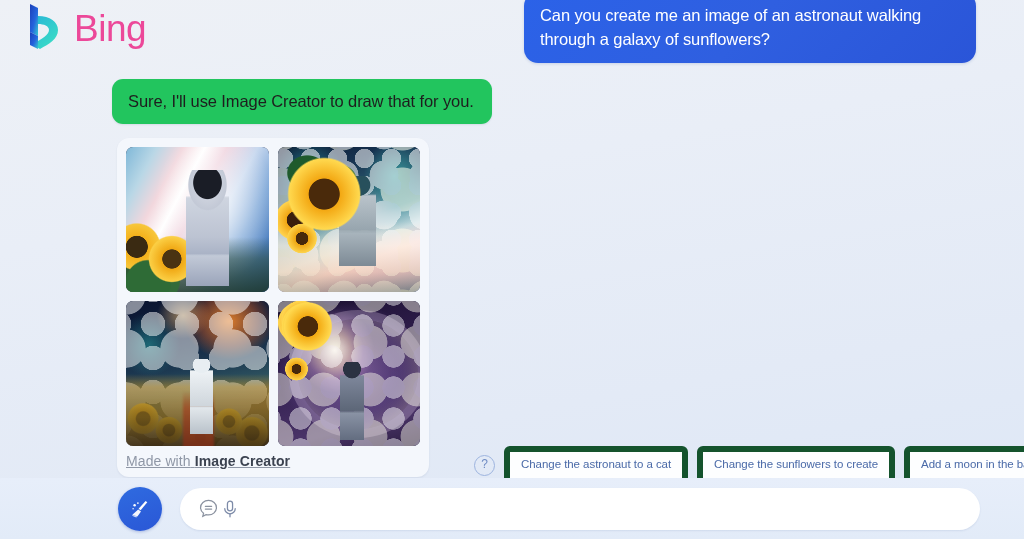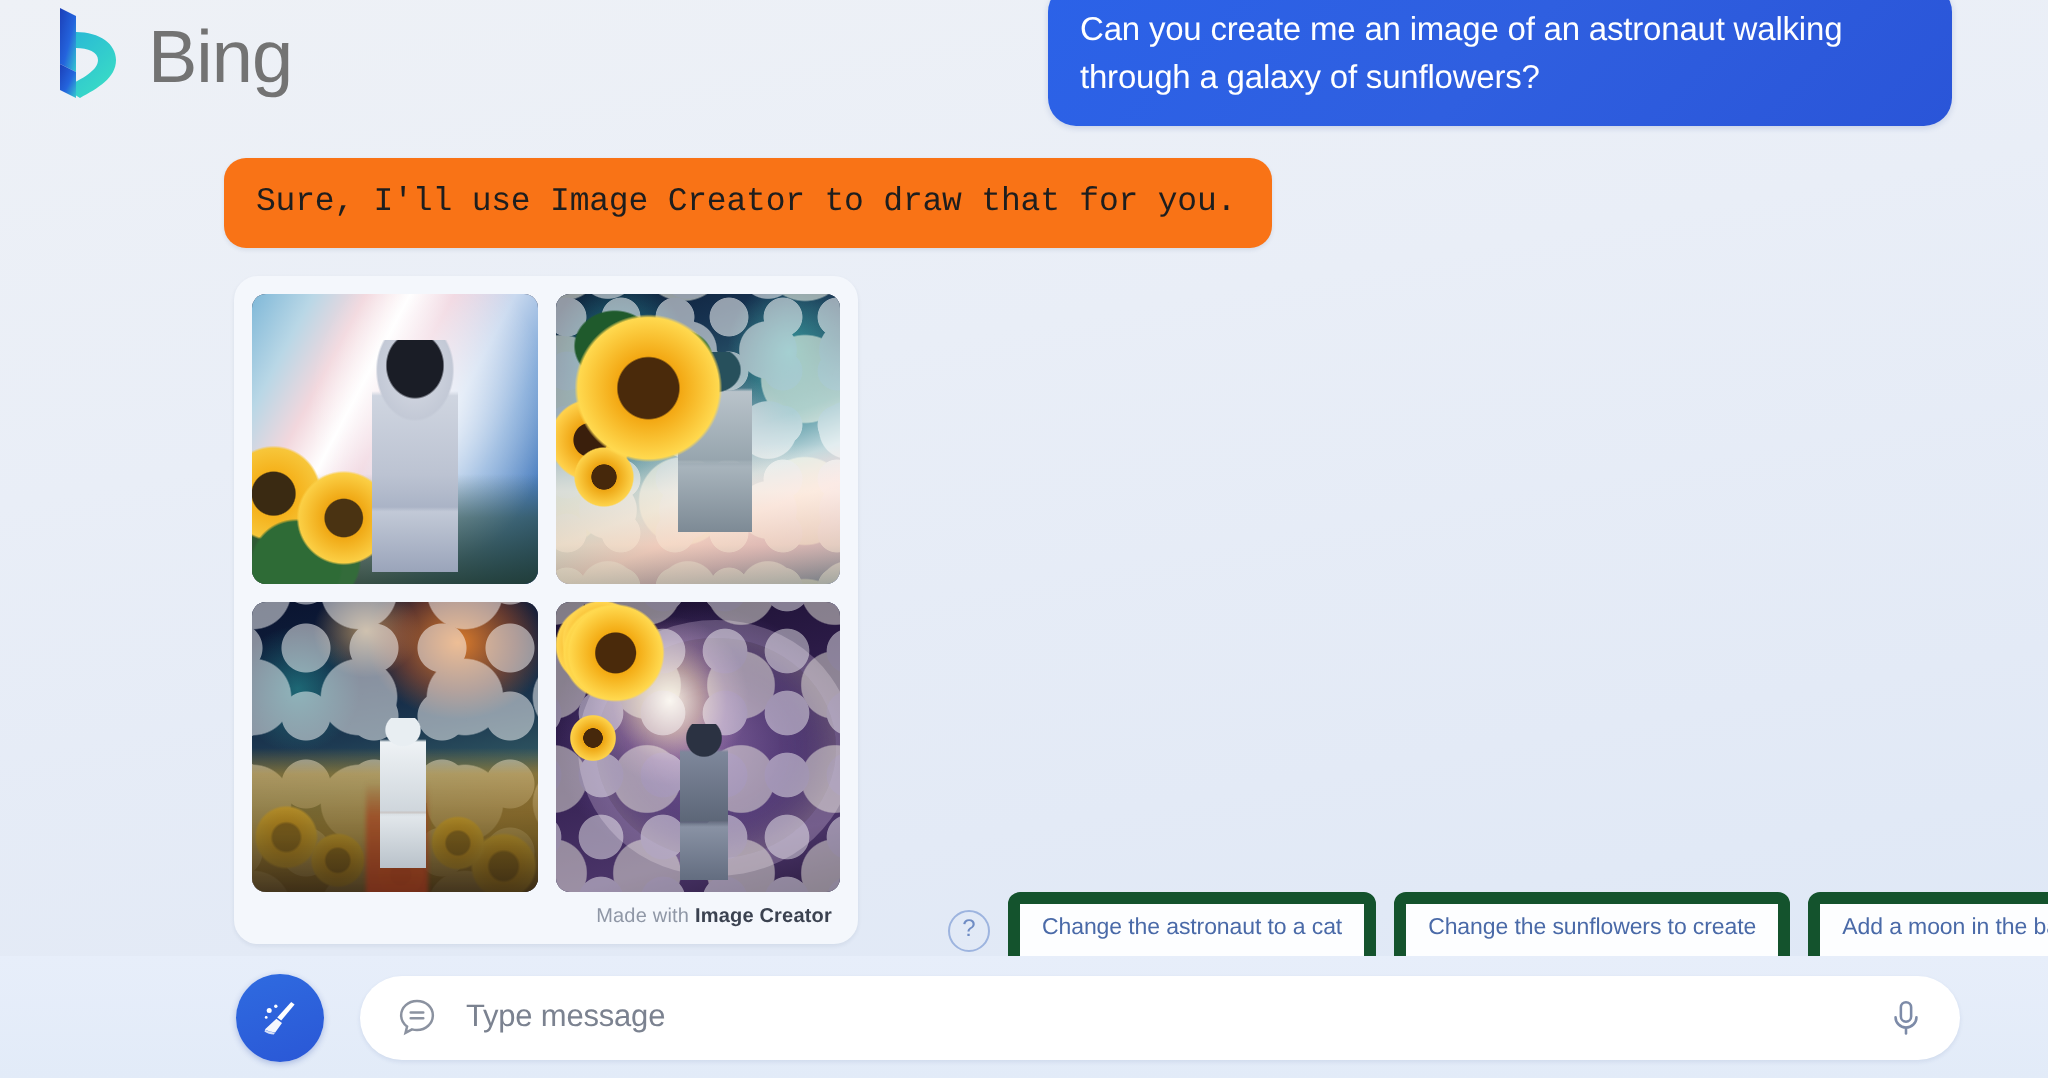--- a/index.html
+++ b/index.html
@@ -15,21 +15,21 @@
 
   
   .brand {
     position: absolute;
     left: 22px; top: 2px;
     display: flex; align-items: center; gap: 10px;
   }
   .brand-logo { width: 42px; height: 52px; display: block; }
   .brand-name {
     font-size: 37px;
-    color: #737373;
+    color: #ec4899;
     letter-spacing: -0.5px;
     line-height: 1;
     font-weight: 400;
   }
 
   
   .chat {
     position: absolute;
     left: 0; right: 0; top: 0;
     height: 478px;
@@ -45,29 +45,28 @@
     line-height: 24px;
     padding: 11px 16px 12px 16px;
     border-radius: 14px;
     box-shadow: 0 1px 3px rgba(40,70,150,0.18);
     letter-spacing: -0.1px;
   }
 
   .bubble-bot {
     position: absolute;
     left: 112px; top: 79px;
-    background: #f97316;
+    background: #22c55e;
     color: #1e1e1e;
     font-size: 16.5px;
     line-height: 22px;
     padding: 11px 18px 12px 16px;
     border-radius: 11px;
     box-shadow: 0 1px 2px rgba(30,50,90,0.10);
     letter-spacing: -0.1px;
-    font-family: Liberation Mono, monospace;
   }
 
   
   .img-card {
     position: absolute;
     left: 117px; top: 138px;
     width: 312px;
     background: #f4f7fc;
     border-radius: 12px;
     padding: 9px 9px 6px 9px;
@@ -252,25 +251,25 @@
   .t4 .fTR { right: -12%; top: -10%; width: 40%; height: 38%;
     background: radial-gradient(circle at 40% 60%, #4a2a0b 0%, #4a2a0b 17%, #f0a614 18%, #ffd550 40%, rgba(255,213,80,0) 42%); }
   .t4 .fBL { left: -8%; bottom: -14%; width: 50%; height: 46%;
     background: radial-gradient(circle at 55% 38%, #4a2a0b 0%, #4a2a0b 17%, #f3aa12 18%, #ffd94f 40%, rgba(255,217,79,0) 42%); }
   .t4 .fBR { right: -10%; bottom: -12%; width: 50%; height: 46%;
     background: radial-gradient(circle at 42% 38%, #4a2a0b 0%, #4a2a0b 17%, #f3aa12 18%, #ffd94f 40%, rgba(255,217,79,0) 42%); }
   .t4 .fR { right: -6%; top: 34%; width: 26%; height: 26%;
     background: radial-gradient(circle at 50% 50%, #46280b 0%, #46280b 18%, #eda512 19%, #fdd24a 42%, rgba(253,210,74,0) 44%); }
 
   .made-with {
-    text-align: right;
-    font-size: 10px;
+    font-size: 14px;
     color: #8f97a6;
     padding: 7px 4px 2px 0;
     letter-spacing: 0.1px;
+    text-decoration: underline;
   }
   .made-with b { color: #3b4250; font-weight: 700; }
 
   
   .suggestions {
     position: absolute;
     left: 474px; top: 446px;
     display: flex; align-items: center; gap: 9px;
   }
   .help-icon {
@@ -439,20 +438,19 @@
         <circle cx="5.1" cy="11.7" r="0.7"></circle>
       </g>
     </svg>
   </div>
 
   <div class="input-pill">
     <svg class="bubble-icon" width="21" height="21" viewBox="0 0 22 22">
       <path d="M11 2.6c-4.6 0-8.3 3.3-8.3 7.5 0 2.4 1.2 4.5 3.1 5.9l-.8 3.3 3.4-1.8c.8.2 1.7.3 2.6.3 4.6 0 8.3-3.3 8.3-7.7S15.6 2.6 11 2.6z" fill="none" stroke="#8b92a0" stroke-width="1.3"></path>
       <path d="M7.7 8.7h6.6M7.7 11.6h6.6" stroke="#8b92a0" stroke-width="1.3" stroke-linecap="round"></path>
     </svg>
-    <input class="type-text" type="text" placeholder="Type message" style="">
     <svg class="mic-icon" width="22" height="22" viewBox="0 0 24 24">
       <rect x="9.2" y="3.4" width="5.6" height="10.6" rx="2.8" fill="none" stroke="#7d8ba8" stroke-width="1.4"></rect>
       <path d="M6.3 11.6c0 3.1 2.6 5.6 5.7 5.6s5.7-2.5 5.7-5.6" fill="none" stroke="#7d8ba8" stroke-width="1.4" stroke-linecap="round"></path>
       <path d="M12 17.4v3.1" stroke="#7d8ba8" stroke-width="1.4" stroke-linecap="round"></path>
     </svg>
   </div>
 </div>
 
 </body></html>

